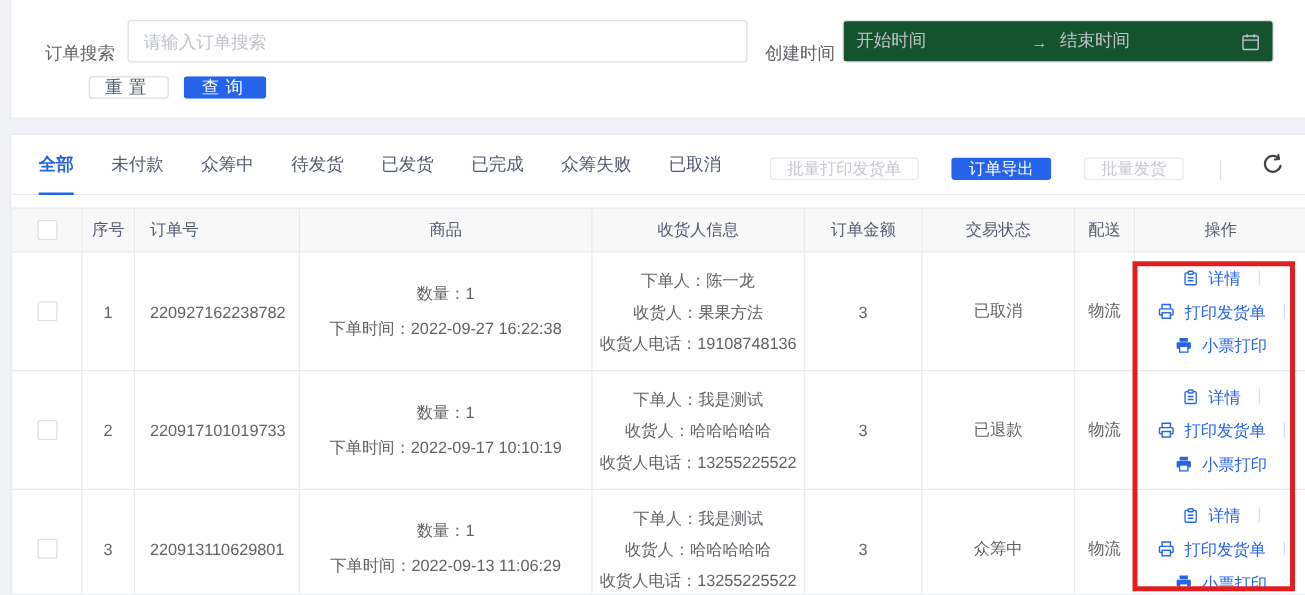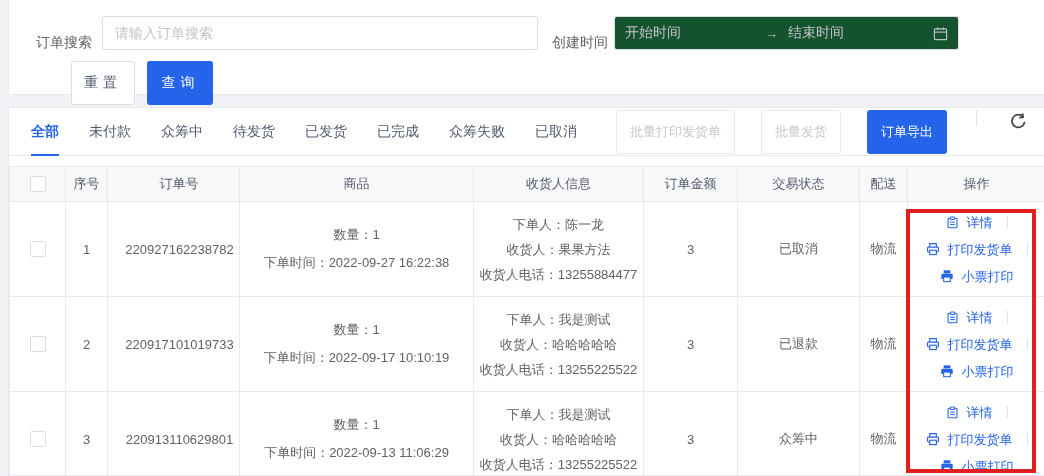--- a/index.html
+++ b/index.html
@@ -22,50 +22,50 @@
   .card{position:absolute;left:8px;right:0;background:#fff;border:1px solid var(--border);border-right:none;box-sizing:border-box;}
   #card-search{top:0;height:95px;border-top:none;}
   #card-table{top:107px;height:369px;overflow:hidden;}
 
   
   .form-row{display:flex;align-items:center;margin-top:14px;}
   .form-label{font-size:14px;color:var(--cell);white-space:nowrap;margin-top:20px;}
   #order-search-label{margin-left:27px;}
   .input{box-sizing:border-box;height:34px;border:1px solid var(--input-border);border-radius:3px;font-size:14px;padding:0 12px;color:var(--text);outline:none;background:#fff;}
   .input::placeholder{color:var(--placeholder);}
-  #order-search-input{width:436px;margin-left:10px;}
+  #order-search-input{width:496px;margin-left:10px;}
   #create-time-label{margin-left:14px;}
   .date-range{margin-left:6px;width:345px;height:34px;border:1px solid var(--input-border);border-radius:3px;display:flex;align-items:center;box-sizing:border-box;padding:0 10px;background:#14532d;cursor:pointer;}
   .date-part{font-size:14px;color:var(--placeholder);}
   .date-start{width:140px;}
   .range-arrow{color:#c0c4cc;font-size:13px;margin-right:10px;}
   .date-end{flex:1;}
-  .btn{display:inline-flex;align-items:center;justify-content:center;height:44px;border-radius:3px;font-size:14px;box-sizing:border-box;cursor:pointer;border:1px solid transparent;white-space:nowrap;background:#fff;}
+  .btn{display:inline-flex;align-items:center;justify-content:center;height:18px;border-radius:3px;font-size:14px;box-sizing:border-box;cursor:pointer;border:1px solid transparent;white-space:nowrap;background:#fff;}
   .btn-default{border-color:var(--input-border);color:var(--text);}
   .btn-primary{background:var(--primary);color:#fff;}
   .btn-disabled{border-color:var(--border);color:var(--disabled);cursor:not-allowed;}
   #reset-btn{margin:9px 0 0 62px;padding:0 12px;letter-spacing:5px;}
   #query-btn{margin:9px 0 0 8px;padding:0 13px;letter-spacing:5px;}
 
   
   .tabbar{display:flex;align-items:center;height:47px;padding:0 14px 0 22px;border-bottom:1px solid var(--border);}
   .tab{font-size:14px;color:var(--text);margin-right:30px;height:100%;display:flex;align-items:center;position:relative;cursor:pointer;white-space:nowrap;}
   .tab.active{color:var(--primary);font-weight:bold;}
   .tab.active::after{content:"";position:absolute;left:0;right:0;bottom:-1px;height:2px;background:var(--primary);}
-  .toolbar{margin-left:auto;display:flex;align-items:flex-start;gap:26px;}
+  .toolbar{margin-left:auto;display:flex;align-items:flex-end;gap:26px;}
   .toolbar .btn{padding:0 13px;font-size:13px;}
   .vsep{width:1px;height:16px;background:#e2e2e2;margin:0 3px;}
   .refresh-btn{display:flex;align-items:center;justify-content:center;width:24px;height:24px;cursor:pointer;background:none;border:none;padding:0;}
 
   
   table{border-collapse:collapse;width:1036px;margin-top:10px;table-layout:fixed;}
   th,td{border:1px solid var(--border);box-sizing:border-box;}
   th{background:#f8f8f9;height:35px;font-weight:normal;font-size:13px;color:var(--text);text-align:center;}
   td{height:95px;text-align:center;font-size:13px;color:var(--cell);padding:0;background:#fff;}
-  th.col-order-no,td.col-order-no{text-align:center;padding-left:12px;}
+  th.col-order-no,td.col-order-no{text-align:left;padding-left:12px;}
   .cell-line{line-height:25px;}
   .prod-line{line-height:28px;}
   .checkbox{display:inline-block;width:14px;height:14px;border:1px solid var(--input-border);border-radius:2px;background:#fff;cursor:pointer;vertical-align:middle;}
   .clip{overflow:hidden;white-space:nowrap;}
   .action-line{display:flex;align-items:center;justify-content:center;gap:8px;line-height:27px;color:var(--primary);cursor:pointer;font-size:13px;}
   .action-divider{width:1px;height:12px;background:#dcdfe6;margin-left:6px;}
   .aicon{flex:0 0 auto;display:inline-flex;}
 
   
   #red-annotation{position:absolute;left:906px;top:209px;width:130px;height:264px;border:4px solid var(--red);box-sizing:border-box;z-index:20;pointer-events:none;}
@@ -105,22 +105,22 @@
     <span class="tab">未付款</span>
     <span class="tab">众筹中</span>
     <span class="tab">待发货</span>
     <span class="tab">已发货</span>
     <span class="tab">已完成</span>
     <span class="tab">众筹失败</span>
     <span class="tab">已取消</span>
 
     <div class="toolbar">
       <button class="btn btn-disabled" aria-disabled="true">批量打印发货单</button>
+      <button class="btn btn-primary">订单导出</button>
       <button class="btn btn-disabled" aria-disabled="true">批量发货</button>
-      <button class="btn btn-primary">订单导出</button>
       <span class="vsep"></span>
       <button class="refresh-btn">
         <svg width="19" height="19" viewBox="0 0 24 24" fill="none" stroke="#444" stroke-width="2.2" stroke-linecap="round" stroke-linejoin="round">
           <path d="M19.5 13.5 A8 8 0 1 1 17.8 6.2"></path>
           <polyline points="17.2,2.6 17.9,6.6 13.9,7.1"></polyline>
         </svg>
       </button>
     </div>
   </div>
 
@@ -155,21 +155,21 @@
         <td><span class="checkbox"></span></td>
         <td>1</td>
         <td class="col-order-no">220927162238782</td>
         <td>
           <div class="prod-line">数量：1</div>
           <div class="prod-line">下单时间：2022-09-27 16:22:38</div>
         </td>
         <td>
           <div class="cell-line">下单人：陈一龙</div>
           <div class="cell-line">收货人：果果方法</div>
-          <div class="cell-line">收货人电话：13255884477</div>
+          <div class="cell-line">收货人电话：19108748136</div>
         </td>
         <td>3</td>
         <td>已取消</td>
         <td class="clip">物流</td>
         <td>
           <div class="action-line">
             <span class="aicon">
                 <svg width="13" height="13" viewBox="0 0 16 16" fill="none" stroke="#2563eb" stroke-width="1.3">
                   <rect x="2.5" y="2.8" width="11" height="11.7" rx="1.2"></rect>
                   <rect x="5.6" y="1.2" width="4.8" height="3" rx="0.8" fill="#fff"></rect>

